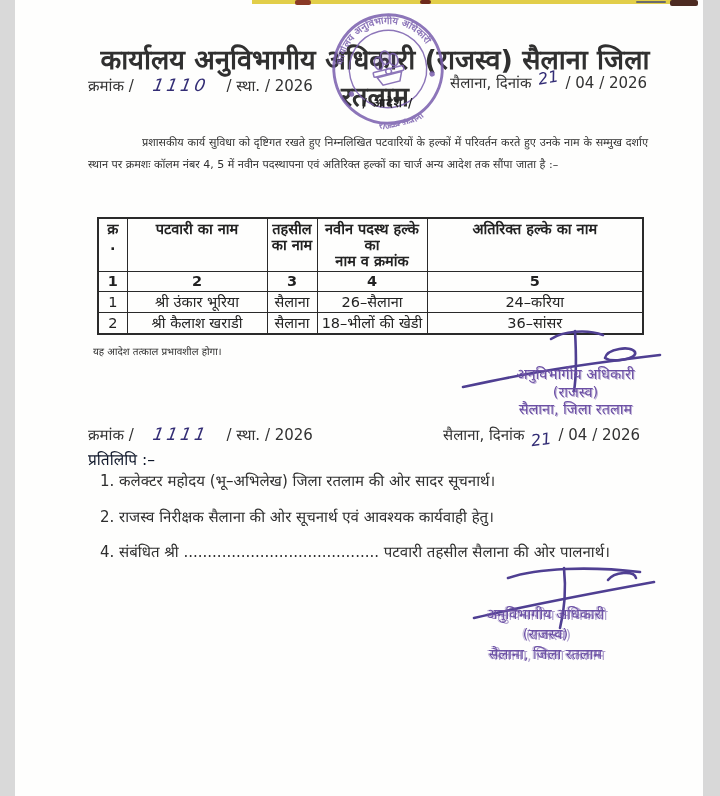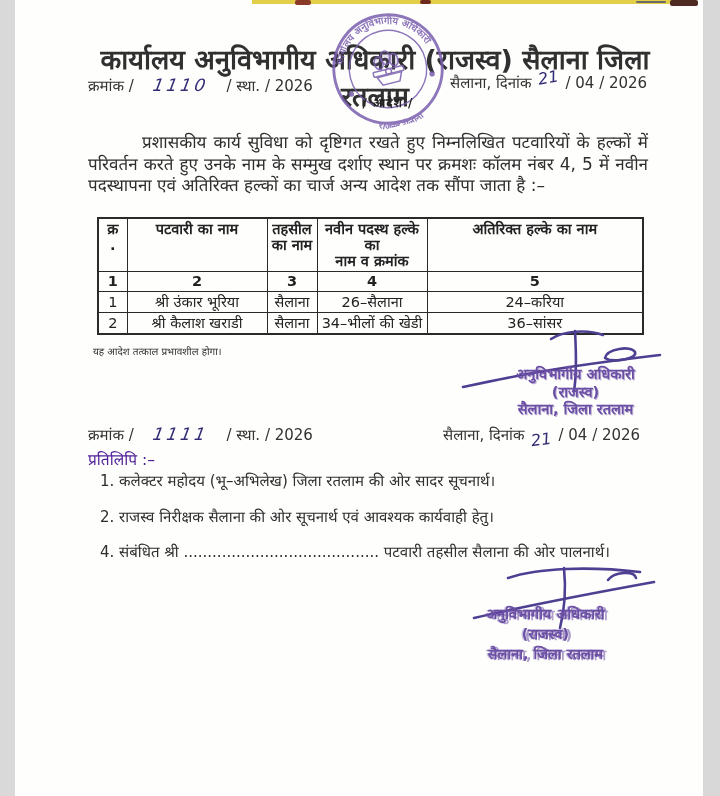--- a/index.html
+++ b/index.html
@@ -25,46 +25,46 @@
       letter-spacing:3px;transform:skewX(-10deg);margin:0 14px;}
   .hw-day{display:inline-block;color:#332d75;font-style:italic;font-size:16px;
       transform:translateY(-5px) rotate(-10deg);margin:0 2px;}
   .hw-day.low{transform:translateY(5px) rotate(-8deg);}
 
   .seal{position:absolute;left:330px;top:11px;width:116px;height:116px;
         transform:rotate(-14deg);opacity:0.85;}
   .order{position:absolute;top:94px;left:328px;width:120px;text-align:center;
          font-size:12px;font-weight:700;letter-spacing:1px;color:#1f1f1f;}
 
-  .para{position:absolute;top:132px;left:88px;width:560px;font-size:17px;
+  .para{position:absolute;top:132px;left:88px;width:560px;font-size:11px;
         line-height:21.5px;text-align:justify;text-indent:54px;color:#2e2e2e;}
 
   table.order-table{position:absolute;top:217px;left:97px;width:545px;
         border-collapse:collapse;table-layout:fixed;font-size:14.5px;color:#222;}
   table.order-table,table.order-table th,table.order-table td{border:1.6px solid #2a2a2a;}
   table.order-table{border-width:2.2px;}
   table.order-table th{font-weight:700;white-space:pre-line;line-height:16px;
         padding:2px 2px;vertical-align:top;text-align:center;}
   table.order-table td{text-align:center;padding:0 2px;line-height:19px;}
   tr.numrow td{font-weight:700;height:18px;}
   tr.datarow td{height:20px;}
 
   .effect{position:absolute;top:344px;left:93px;font-size:10px;color:#2e2e2e;}
 
-  .sig-text{position:absolute;text-align:center;color:#6b4fa4;font-weight:700;}
+  .sig-text{position:absolute;text-align:center;color:#6b4fa4;font-weight:400;}
   .sig1-text{top:366px;left:478px;width:195px;font-size:14.5px;line-height:17.5px;
         text-shadow:1px .5px 0 rgba(109,80,165,.45);}
   .sig2-text{top:604px;left:438px;width:215px;font-size:14.5px;line-height:20px;
         text-shadow:3px 1px 0 rgba(106,79,164,.55),-1.5px -.5px 0 rgba(106,79,164,.35);
         filter:blur(.3px);}
   .scribble{position:absolute;}
   .scr1{left:455px;top:325px;width:215px;height:85px;}
   .scr2{left:468px;top:560px;width:190px;height:75px;}
 
-  .copylabel{position:absolute;top:448px;left:88px;font-size:15.5px;color:#4c1d95;}
+  .copylabel{position:absolute;top:448px;left:88px;font-size:15.5px;color:#0f172a;}
   .copylist{position:absolute;top:471px;left:88px;width:565px;}
   .copylist .item{font-size:15px;line-height:20px;color:#2e2e2e;margin-bottom:15.5px;margin-left:12px;}
 </style>
 </head>
 <body>
 
 <div class="stage">
   <div class="paper"></div>
   <div class="edge-strip-right"></div>
   <div class="top-strip"></div>
@@ -146,21 +146,21 @@
       <td>1</td>
       <td>श्री उंकार भूरिया</td>
       <td>सैलाना</td>
       <td>26–सैलाना</td>
       <td>24–करिया</td>
     </tr>
     <tr class="datarow">
       <td>2</td>
       <td>श्री कैलाश खराडी</td>
       <td>सैलाना</td>
-      <td>34–भीलों की खेडी</td>
+      <td>18–भीलों की खेडी</td>
       <td>36–सांसर</td>
     </tr>
   </tbody>
     </table>
 
   <div class="effect">यह आदेश तत्काल प्रभावशील होगा।</div>
 
   <svg class="scribble scr1" viewBox="0 0 215 85">
     <g fill="none" stroke="#4f3f92" stroke-width="2.6" stroke-linecap="round">
       <path d="M8,62 C55,52 95,43 205,30"></path>

